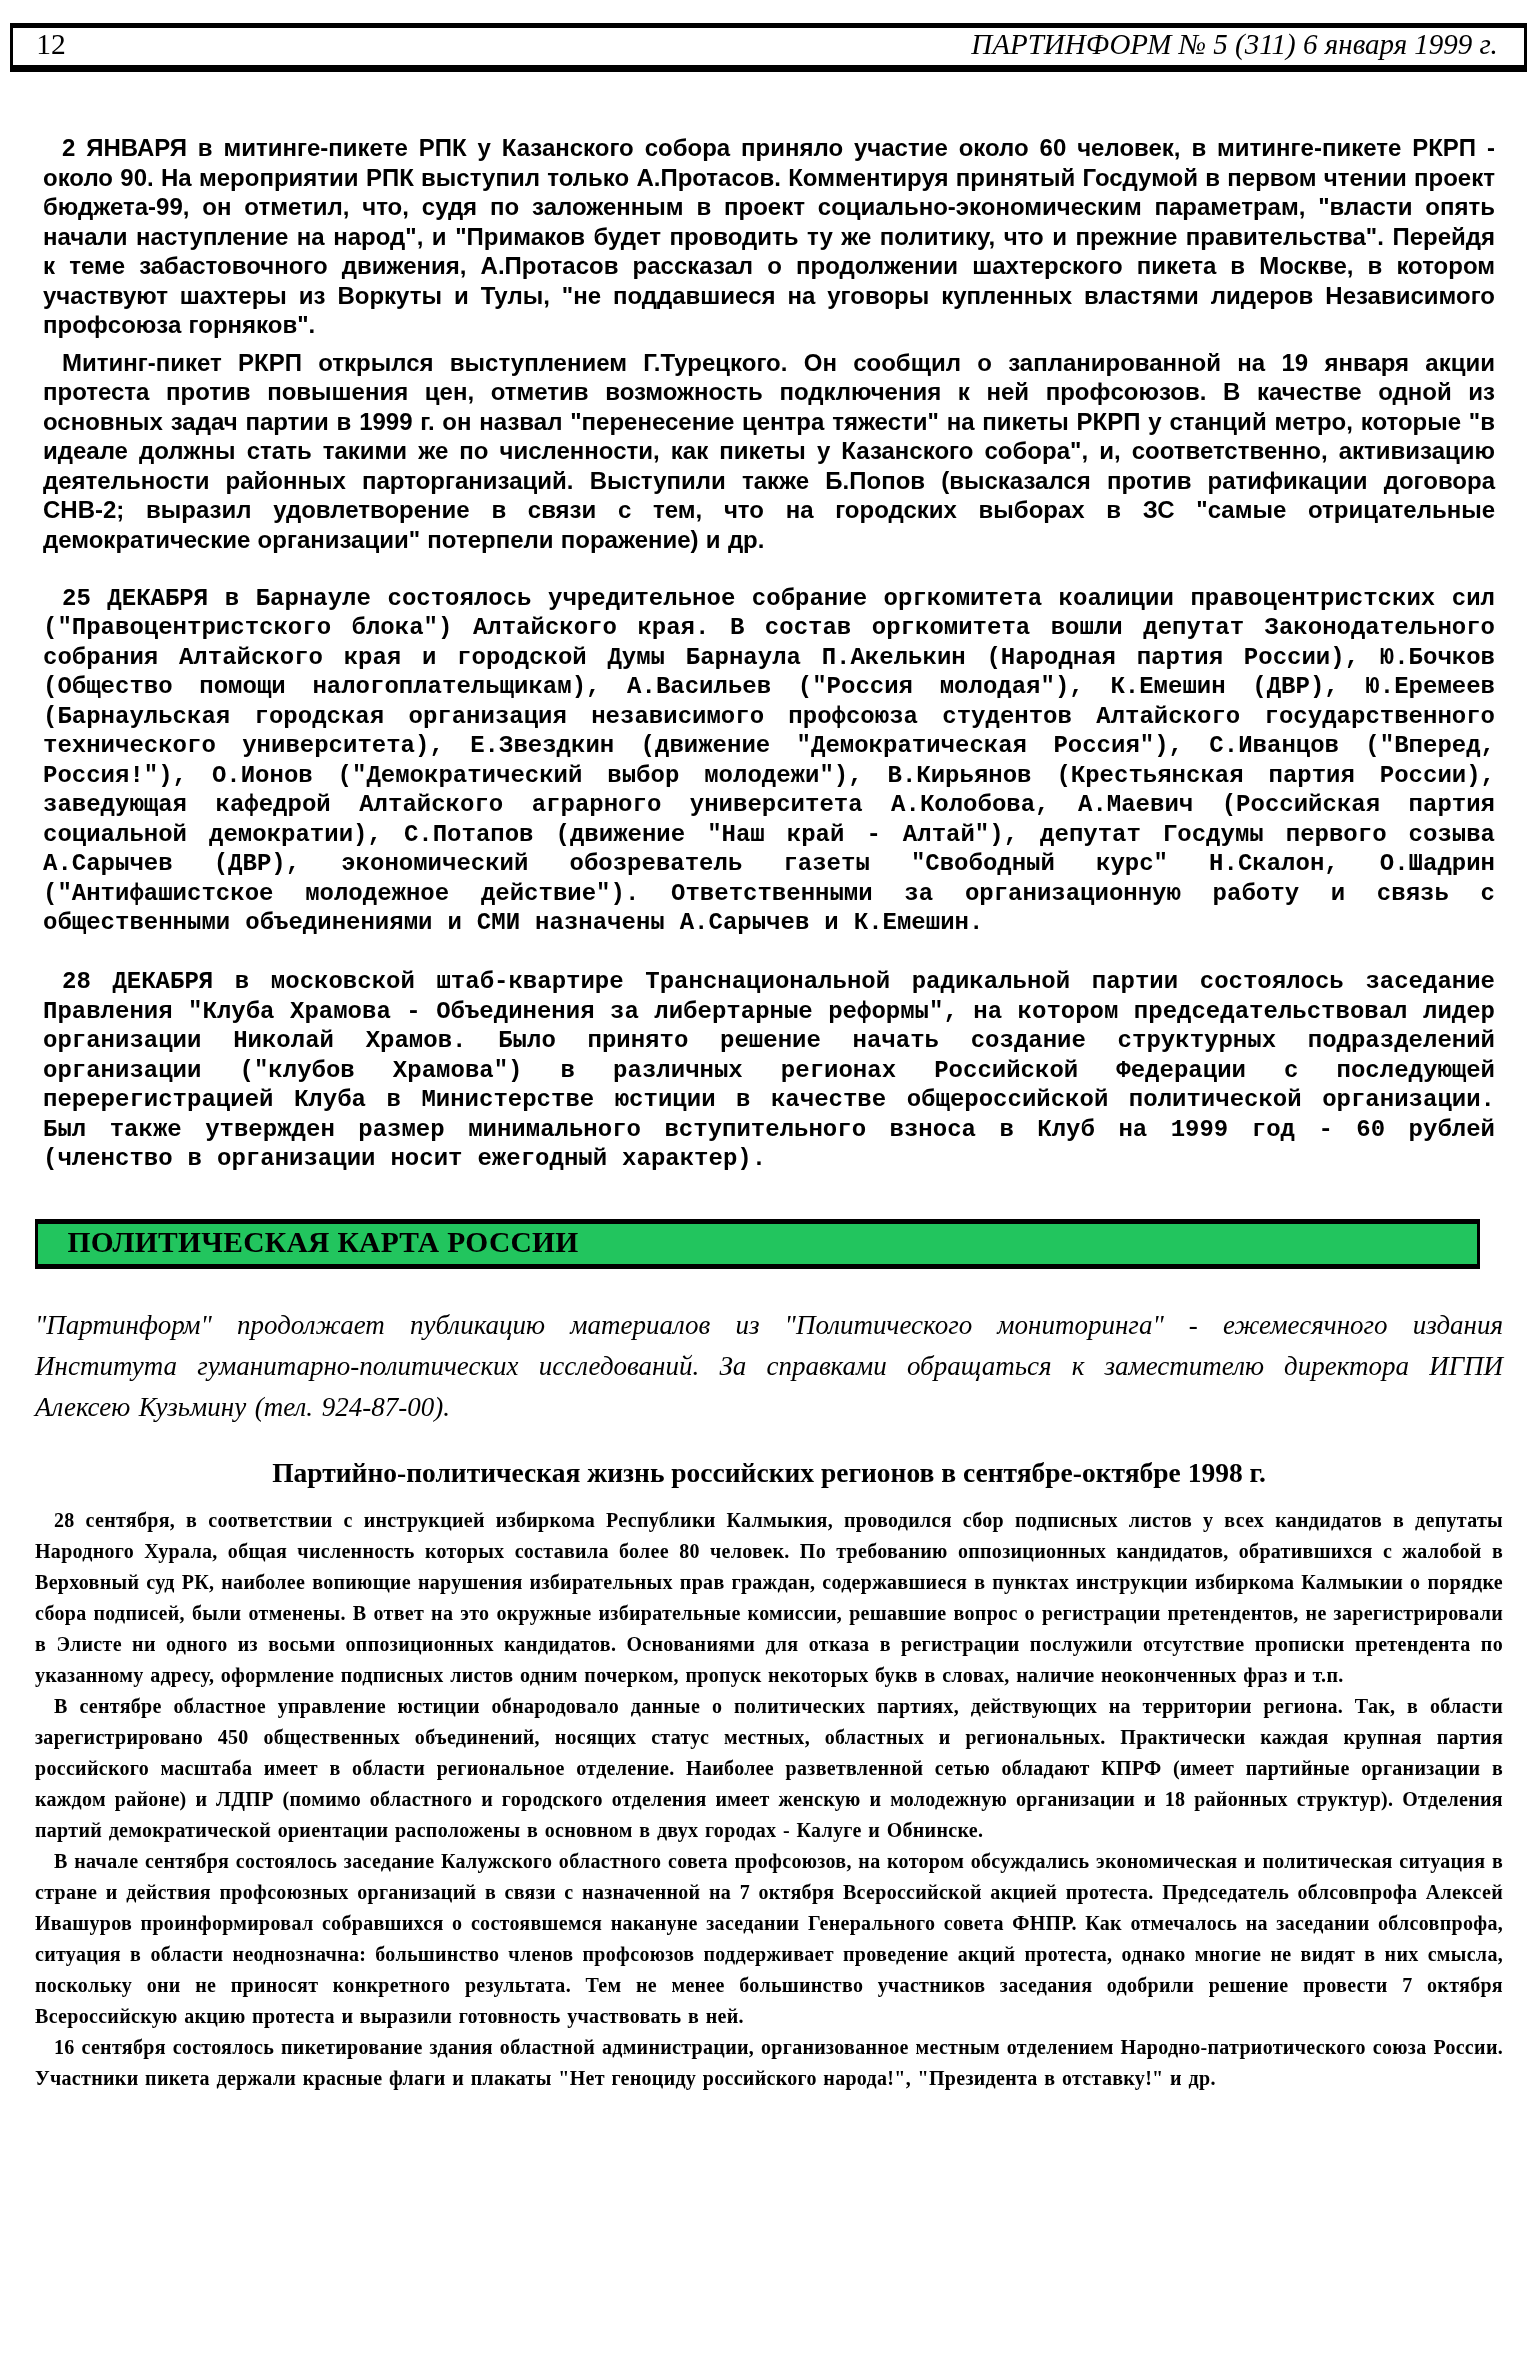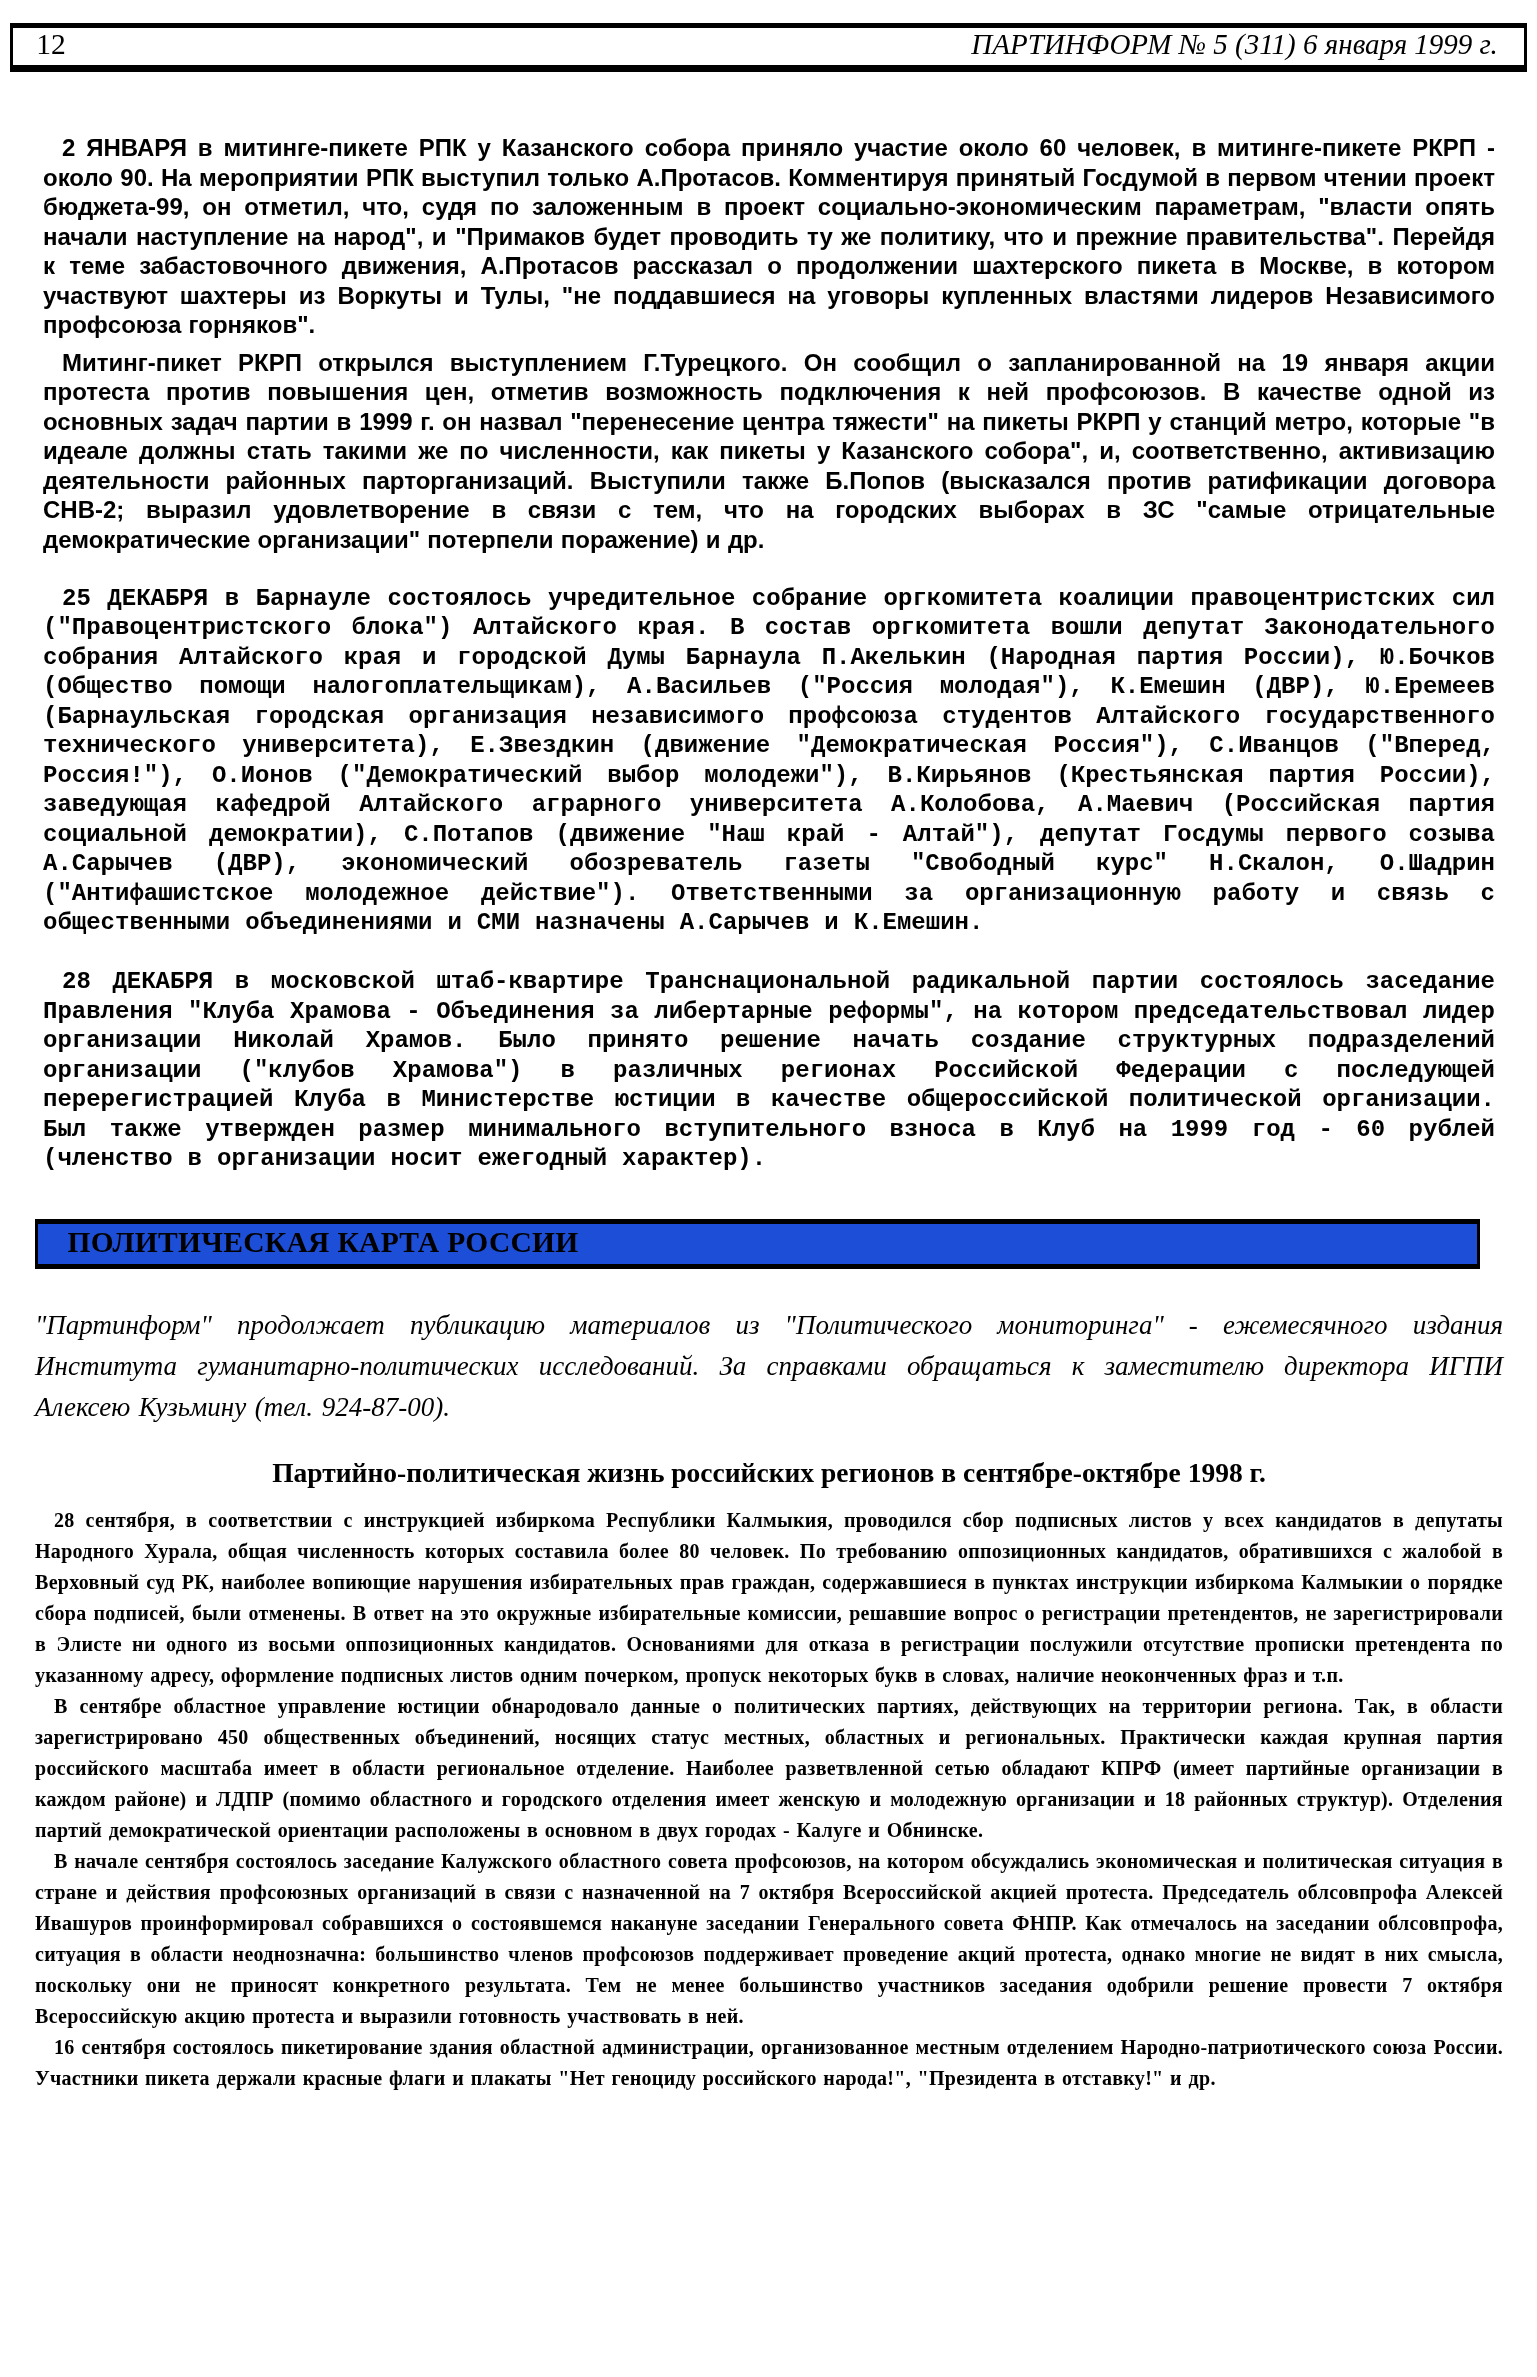--- a/index.html
+++ b/index.html
@@ -48,21 +48,21 @@
     text-align: justify;
     text-indent: 19px;
     margin: 8px;
     word-spacing: 0.6px;
   }
   .gap-before { margin-top: 29.5px; font-family: Liberation Mono, monospace; }
   
   .banner {
     margin-top: 45px;
     margin-right: 23px;
-    background: #1d4ed8;
+    background: #22c55e;
     border: 3.8px solid #000;
     border-top-width: 5.8px;
     border-bottom-width: 5.8px;
     padding: 2.6px 13px 5.1px 29.5px;
     font-family: "Liberation Serif", serif;
     font-weight: bold;
     font-size: 29.5px;
     letter-spacing: 0.3px;
   }
   

